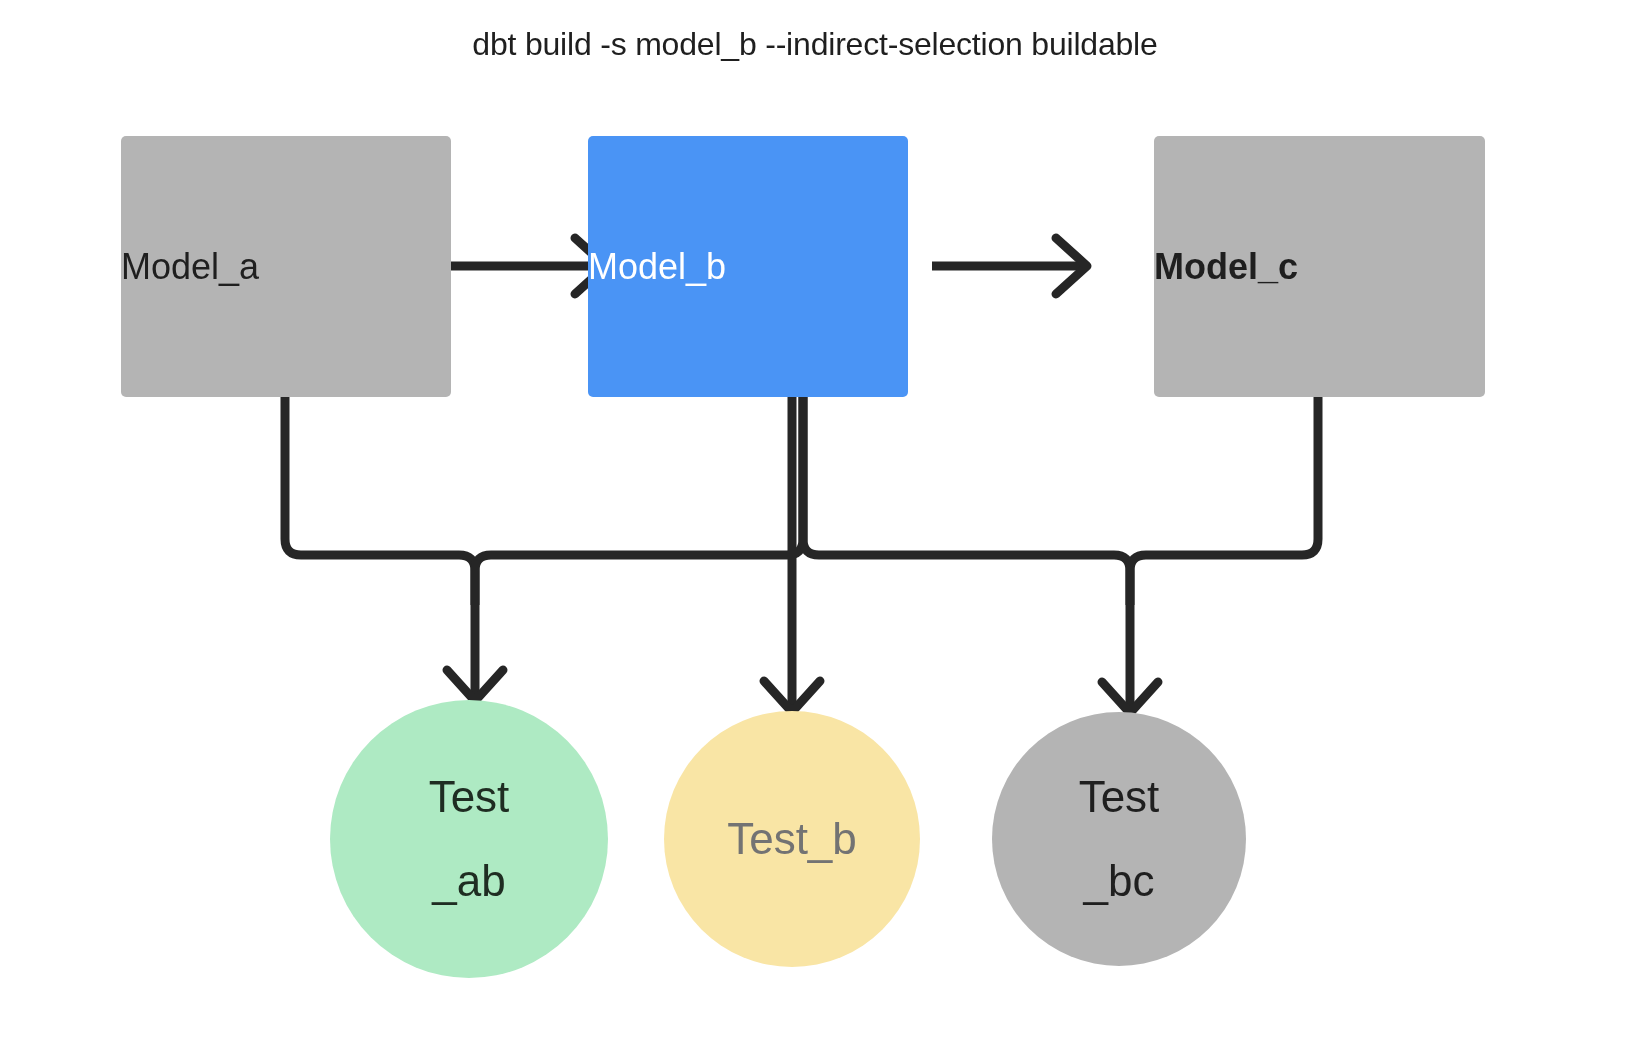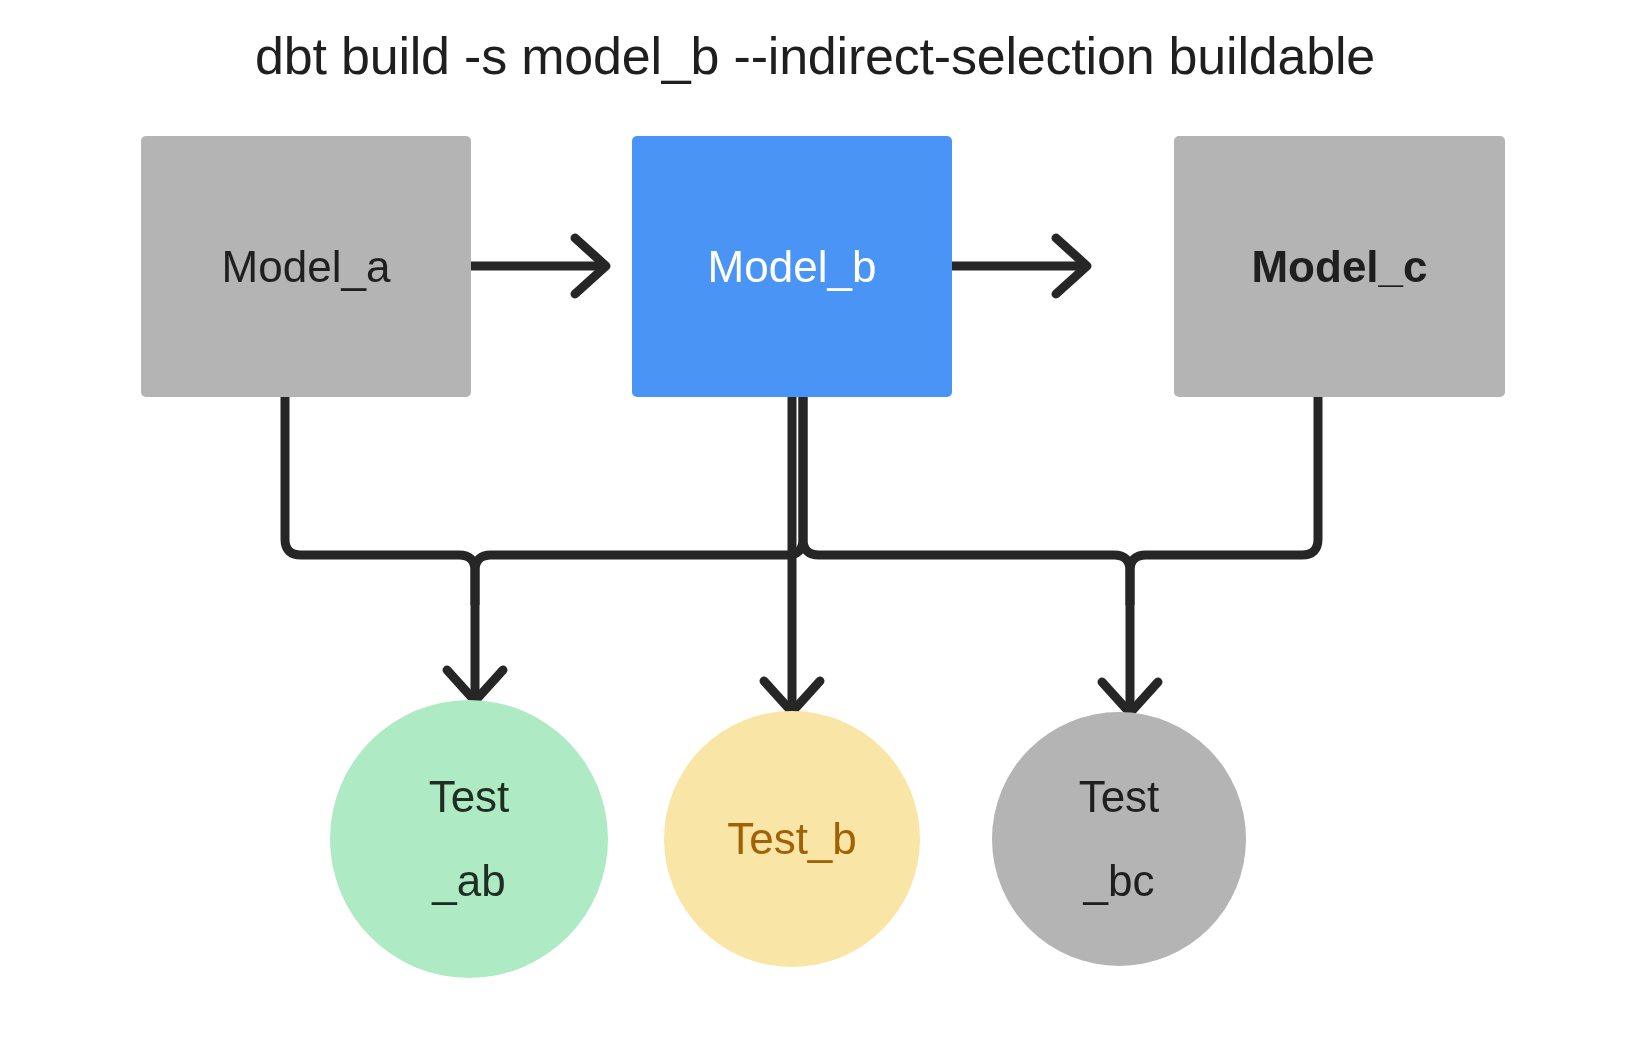--- a/index.html
+++ b/index.html
@@ -16,34 +16,32 @@
     height: 1060px;
     background: #ffffff;
     overflow: hidden;
   }
   #title {
     position: absolute;
     left: 0;
     top: 26px;
     width: 1630px;
     text-align: center;
-    font-size: 52px;
+    font-size: 32px;
     color: #1f1f1f;
     letter-spacing: -0.2px;
     white-space: nowrap;
   }
   .node-box {
     position: absolute;
     border-radius: 5px;
     display: flex;
     align-items: center;
-    justify-content: center;
-    font-size: 44px;
+    font-size: 36px;
     box-sizing: border-box;
-    margin-left: 20px;
   }
   .node-circle {
     position: absolute;
     border-radius: 50%;
     display: flex;
     flex-direction: column;
     align-items: center;
     justify-content: center;
     font-size: 44px;
     box-sizing: border-box;
@@ -121,32 +119,32 @@
     </g>
     <g>
       <path class="edge-path" d="M 1130 605 L 1130 712" stroke="#262626"></path>
       <path class="arrow-head" d="M 1102 682 L 1130 713 L 1158 682" stroke="#262626"></path>
     </g>
   </svg>
 
   <div class="node-box" id="node-model-a" style="left: 121px; top: 136px; width: 330px; height: 261px; background: rgb(180, 180, 180); color: rgb(31, 31, 31);">
     <span>Model_a</span>
   </div>
-  <div class="node-box" id="node-model-b" style="left: 612px; top: 136px; width: 320px; height: 261px; background: rgb(74, 148, 245); color: rgb(255, 255, 255);">
+  <div class="node-box" id="node-model-b" style="left: 588px; top: 136px; width: 320px; height: 261px; background: rgb(74, 148, 245); color: rgb(255, 255, 255);">
     <span>Model_b</span>
   </div>
   <div class="node-box" id="node-model-c" style="left: 1154px; top: 136px; width: 331px; height: 261px; background: rgb(180, 180, 180); color: rgb(31, 31, 31); font-weight: bold;">
     <span>Model_c</span>
   </div>
 
   <div class="node-circle" id="node-test-ab" style="left: 330px; top: 700px; width: 278px; height: 278px; background: rgb(174, 234, 195); color: rgb(31, 45, 34);">
     <span>Test</span>
     <span>_ab</span>
   </div>
-  <div class="node-circle" id="node-test-b" style="left: 664px; top: 711px; width: 256px; height: 256px; background: rgb(249, 229, 165); color: #a16207; text-align: center;">
+  <div class="node-circle" id="node-test-b" style="left: 664px; top: 711px; width: 256px; height: 256px; background: rgb(249, 229, 165); color: #737373; text-align: center;">
     <span>Test_b</span>
   </div>
   <div class="node-circle" id="node-test-bc" style="left: 992px; top: 712px; width: 254px; height: 254px; background: rgb(180, 180, 180); color: rgb(31, 31, 31);">
     <span>Test</span>
     <span>_bc</span>
   </div>
 
 </div>
 
 </body></html>

